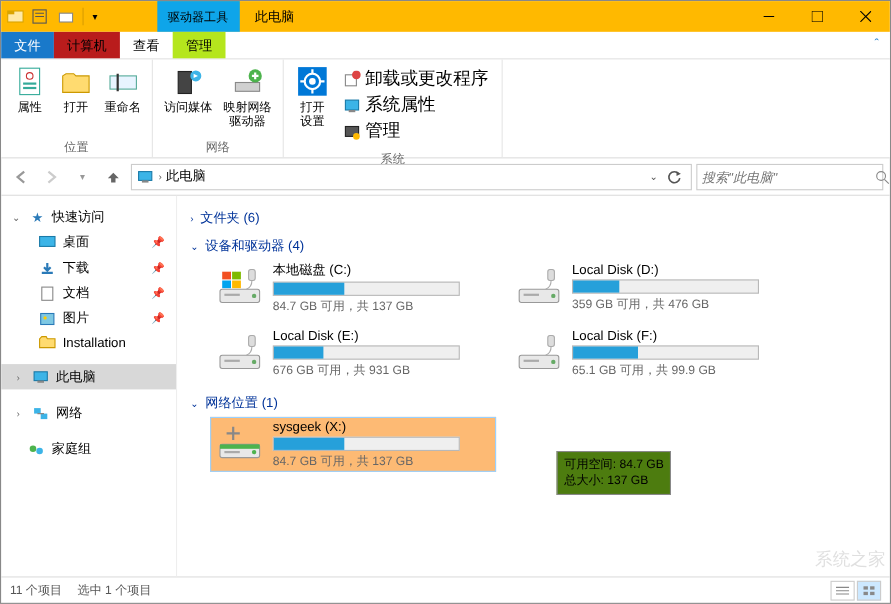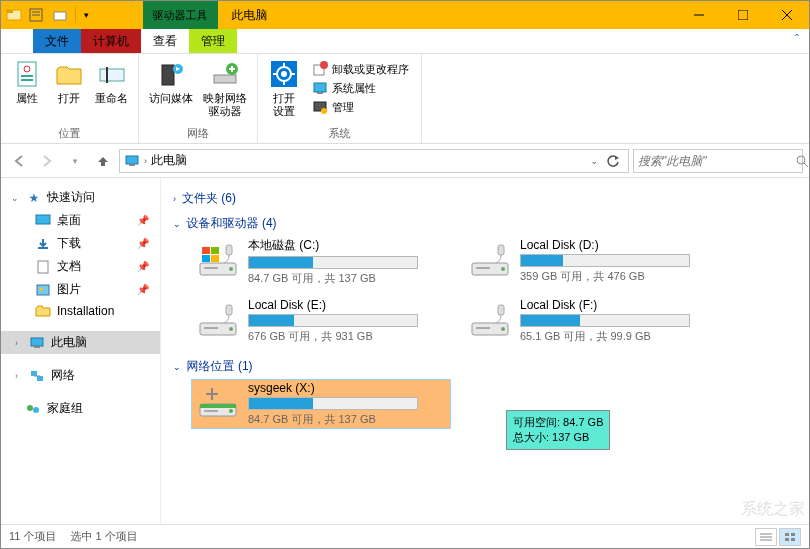--- a/index.html
+++ b/index.html
@@ -3,42 +3,42 @@
 <meta charset="utf-8">
 <style>
 * { margin: 0; padding: 0; box-sizing: border-box; font-family: "Microsoft YaHei", "Segoe UI", sans-serif; }
 body { width: 810px; height: 549px; background: #fff; font-size: 12px; overflow: hidden; border: 1px solid #888; position: relative; }
 
 .titlebar { height: 28px; background: #ffb900; display: flex; align-items: stretch; }
 .titlebar-left { display: flex; align-items: center; gap: 2px; padding-left: 4px; }
 .titlebar-icon { width: 18px; height: 18px; display: flex; align-items: center; justify-content: center; }
 .qat-btn { padding: 0 4px; display: flex; align-items: center; }
 .qat-divider { width: 1px; height: 16px; background: rgba(0,0,0,0.15); margin: 0 2px; align-self: center; }
-.context-tab { background: #15803d; padding: 0 10px; display: flex; align-items: center; font-size: 11px; margin-left: 50px; }
+.context-tab { background: #0ea5e9; padding: 0 10px; display: flex; align-items: center; font-size: 11px; margin-left: 50px; }
 .title-text { flex: 1; padding-left: 14px; display: flex; align-items: center; font-size: 12px; }
 .win-controls { display: flex; }
 .win-btn { width: 44px; display: flex; align-items: center; justify-content: center; font-size: 14px; }
 .win-btn.close { width: 44px; }
 
 .ribbon-tabs { height: 25px; background: #fff; display: flex; align-items: stretch; border-bottom: 1px solid #e1e1e1; position: relative; }
 .ribbon-tab { padding: 0 12px; display: flex; align-items: center; font-size: 12px; cursor: default; }
-.ribbon-tab.file { background: #1979ca; color: #000000; margin-left: 32px; }
+.ribbon-tab.file { background: #1979ca; color: #ffffff; }
 .ribbon-tab.active { background: #b91c1c; }
 .ribbon-tab.context { background: #b5e61d; }
 .ribbon-caret { position: absolute; right: 10px; top: 4px; color: #1979ca; }
 
 .ribbon-body { height: 90px; background: #fff; display: flex; border-bottom: 1px solid #ddd; }
 .ribbon-group { display: flex; flex-direction: column; border-right: 1px solid #e5e5e5; padding: 2px 6px 0; }
 .ribbon-group-items { flex: 1; display: flex; align-items: flex-start; gap: 2px; }
 .ribbon-big-btn { display: flex; flex-direction: column; align-items: center; padding: 2px 4px; min-width: 38px; }
 .ribbon-big-btn .ico { width: 32px; height: 32px; display: flex; align-items: center; justify-content: center; }
 .ribbon-big-btn .lbl { font-size: 11px; text-align: center; line-height: 13px; margin-top: 2px; }
 .ribbon-group-label { text-align: center; font-size: 11px; color: #666; padding: 2px 0; }
 .ribbon-mini-list { display: flex; flex-direction: column; gap: 1px; padding: 4px 2px; }
-.ribbon-mini-item { display: flex; align-items: center; gap: 4px; font-size: 11px; padding: 1px 4px; }
+.ribbon-mini-item { display: flex; align-items: center; gap: 4px; font-size: 16px; padding: 1px 4px; }
 .ribbon-mini-item .mico { width: 16px; height: 16px; display: flex; align-items: center; justify-content: center; }
 
 .addrbar { height: 34px; display: flex; align-items: center; padding: 0 6px; gap: 4px; border-bottom: 1px solid #ddd; }
 .nav-btn { width: 24px; height: 24px; border-radius: 2px; display: flex; align-items: center; justify-content: center; color: #999; }
 .nav-btn.enabled { color: #333; }
 .address-box { flex: 1; height: 24px; border: 1px solid #ccc; display: flex; align-items: center; padding: 0 4px; gap: 4px; }
 .address-box .chev { color: #555; font-size: 9px; }
 .address-box .crumb { font-size: 12px; }
 .address-box .spacer { flex: 1; }
 .search-box { width: 170px; height: 24px; border: 1px solid #ccc; display: flex; align-items: center; padding: 0 4px; }
@@ -60,21 +60,21 @@
 .drive-grid { display: flex; flex-wrap: wrap; gap: 10px 12px; padding-left: 18px; margin-bottom: 8px; }
 .drive-item { width: 260px; height: 50px; display: flex; align-items: center; padding: 4px; gap: 8px; border: 1px solid transparent; }
 .drive-item.selected { background: #fdba74; border: 1px solid #99d1ff; }
 .drive-icon { width: 44px; height: 40px; display: flex; align-items: center; justify-content: center; position: relative; }
 .drive-info { flex: 1; display: flex; flex-direction: column; gap: 2px; }
 .drive-name { font-size: 12px; }
 .drive-bar { width: 170px; height: 13px; border: 1px solid #b8b8b8; background: #efefef; position: relative; }
 .drive-fill { height: 100%; background: #26a0da; }
 .drive-text { font-size: 11px; color: #666; }
 
-.tooltip-box { position: absolute; border: 1px solid #888; background: #5eead4; padding: 4px 6px; font-size: 11px; line-height: 15px; left: 345px; top: 232px; }
+.tooltip-box { position: absolute; border: 1px solid #888; background: #4d7c0f; padding: 4px 6px; font-size: 11px; line-height: 15px; left: 345px; top: 232px; }
 
 .statusbar { height: 24px; border-top: 1px solid #ddd; display: flex; align-items: center; padding: 0 8px; gap: 14px; font-size: 11px; color: #555; }
 .status-right { margin-left: auto; display: flex; gap: 2px; }
 .view-btn { width: 22px; height: 18px; border: 1px solid #ccc; display: flex; align-items: center; justify-content: center; font-size: 10px; }
 
 .watermark { position: absolute; right: 4px; bottom: 28px; opacity: 0.3; font-size: 16px; color: #999; pointer-events: none; }
 
 svg { display: block; }
 </style>
 </head>

